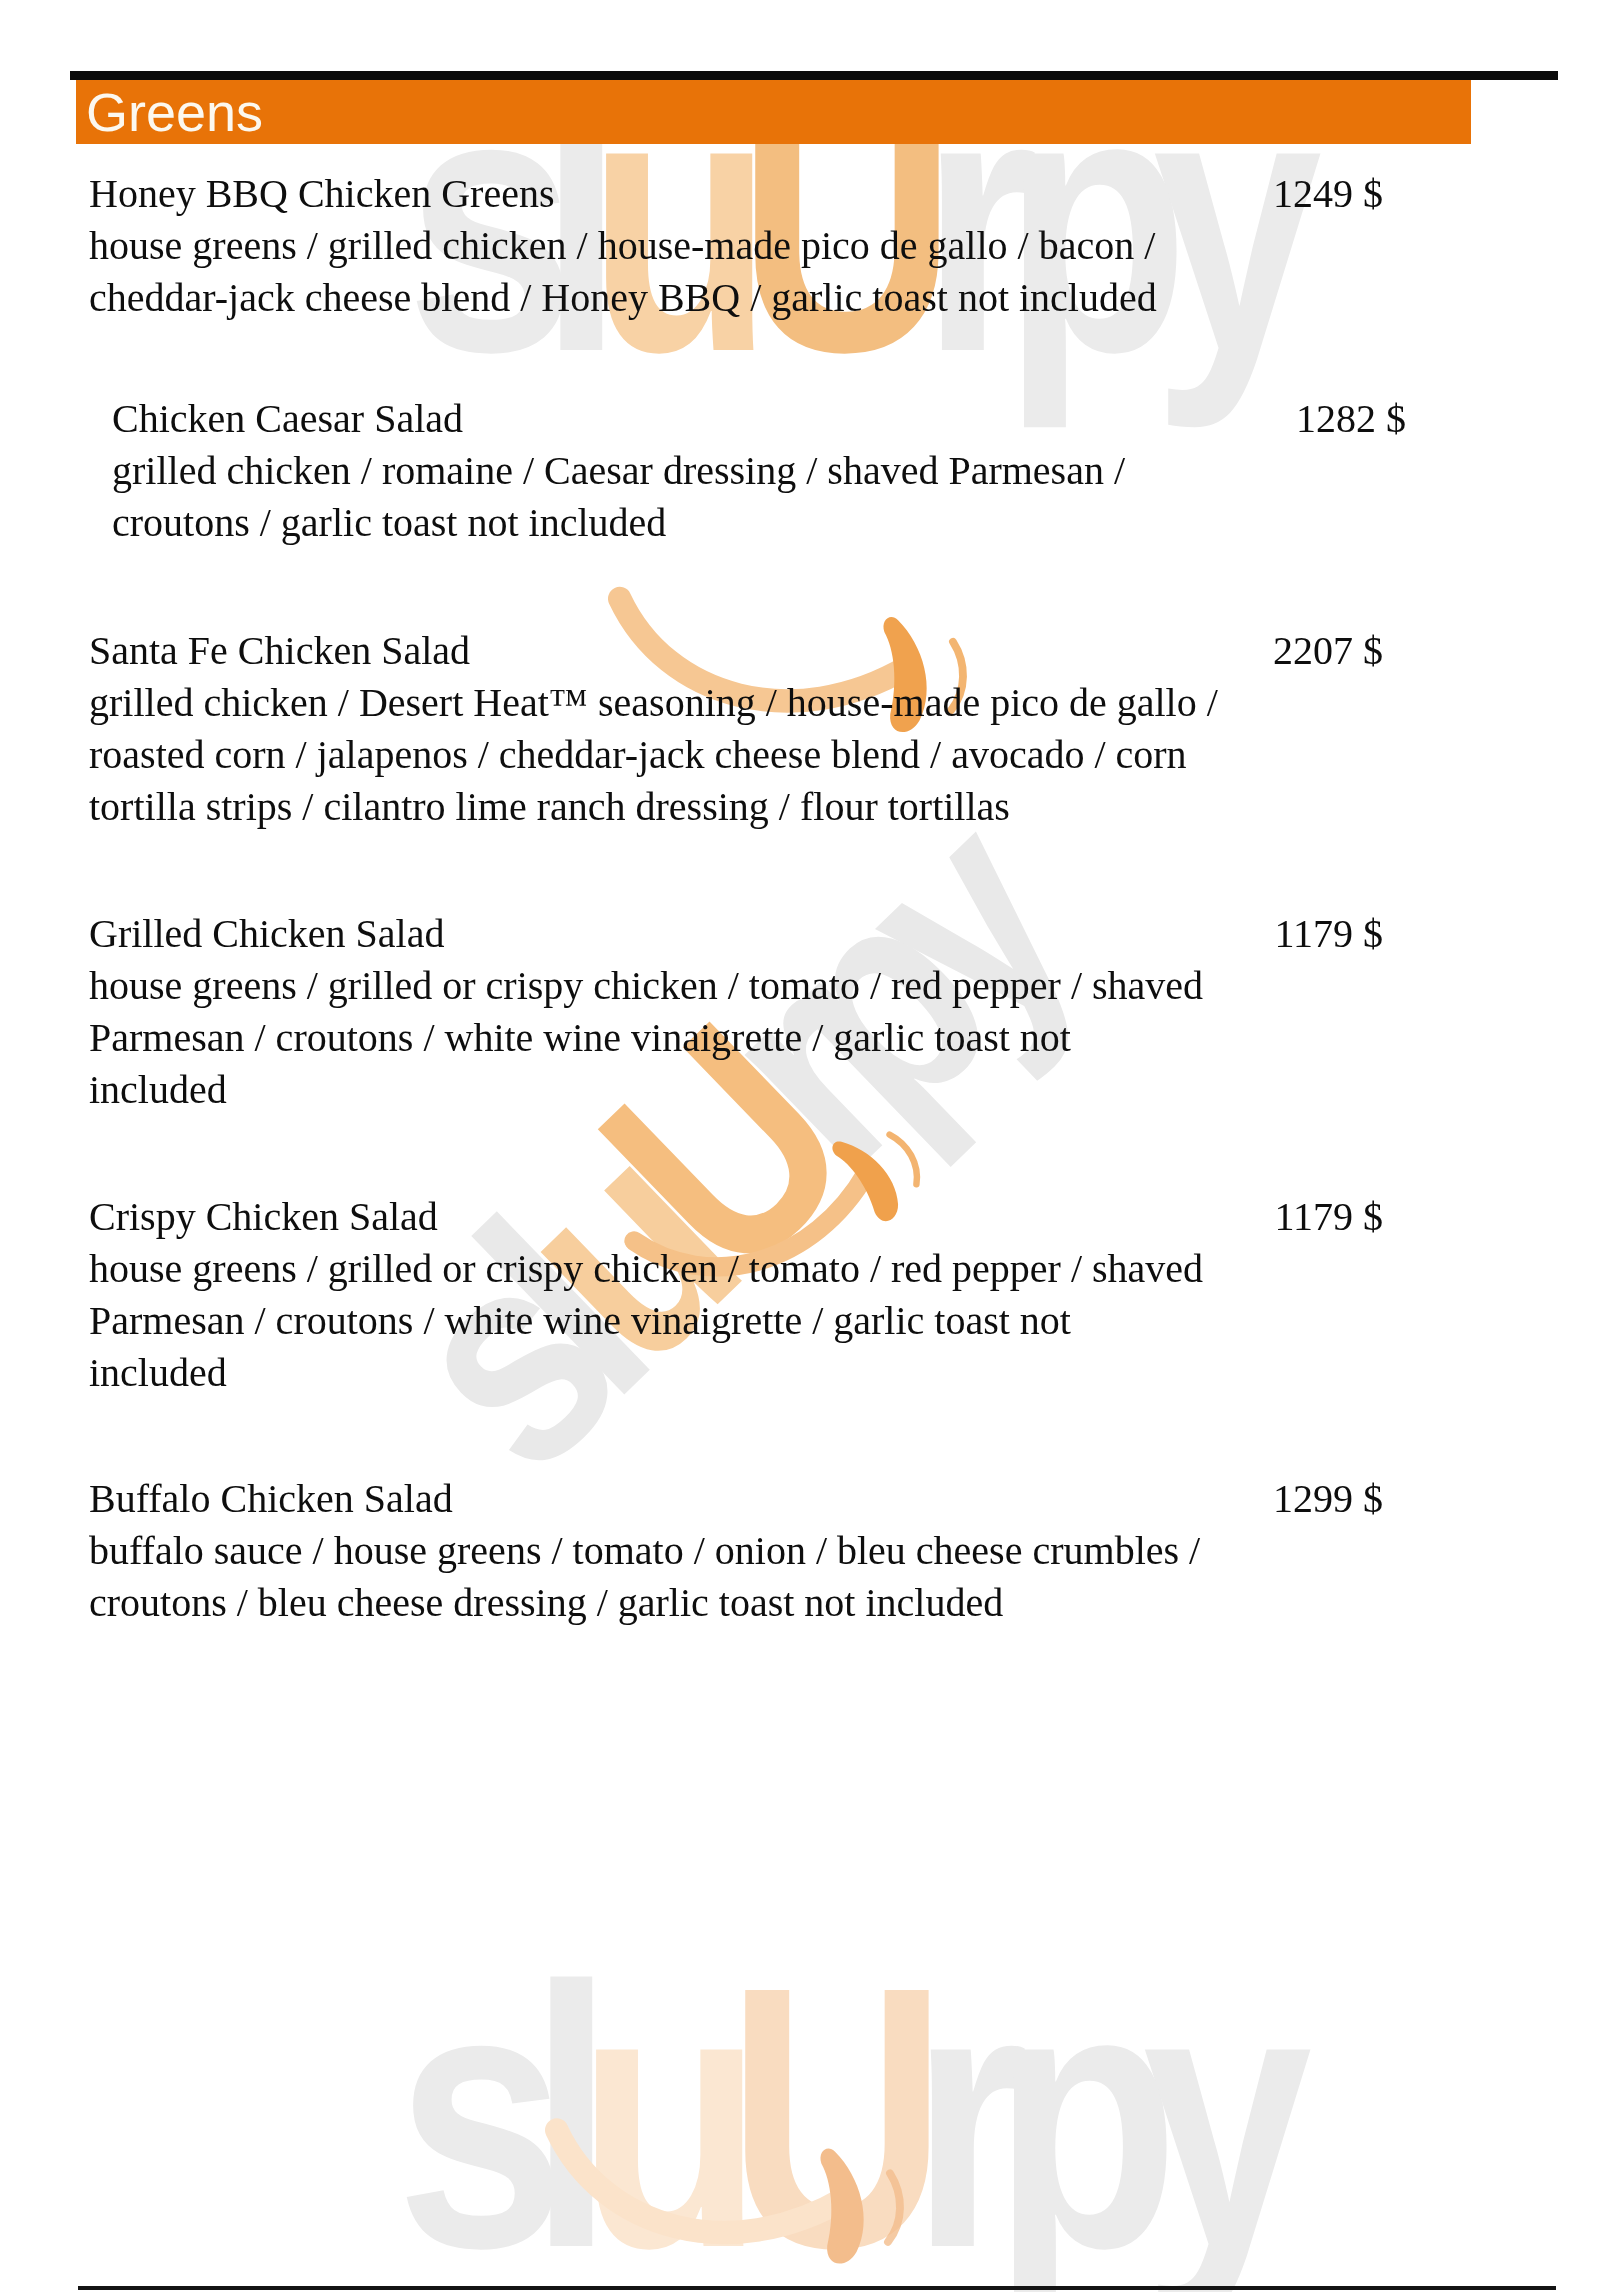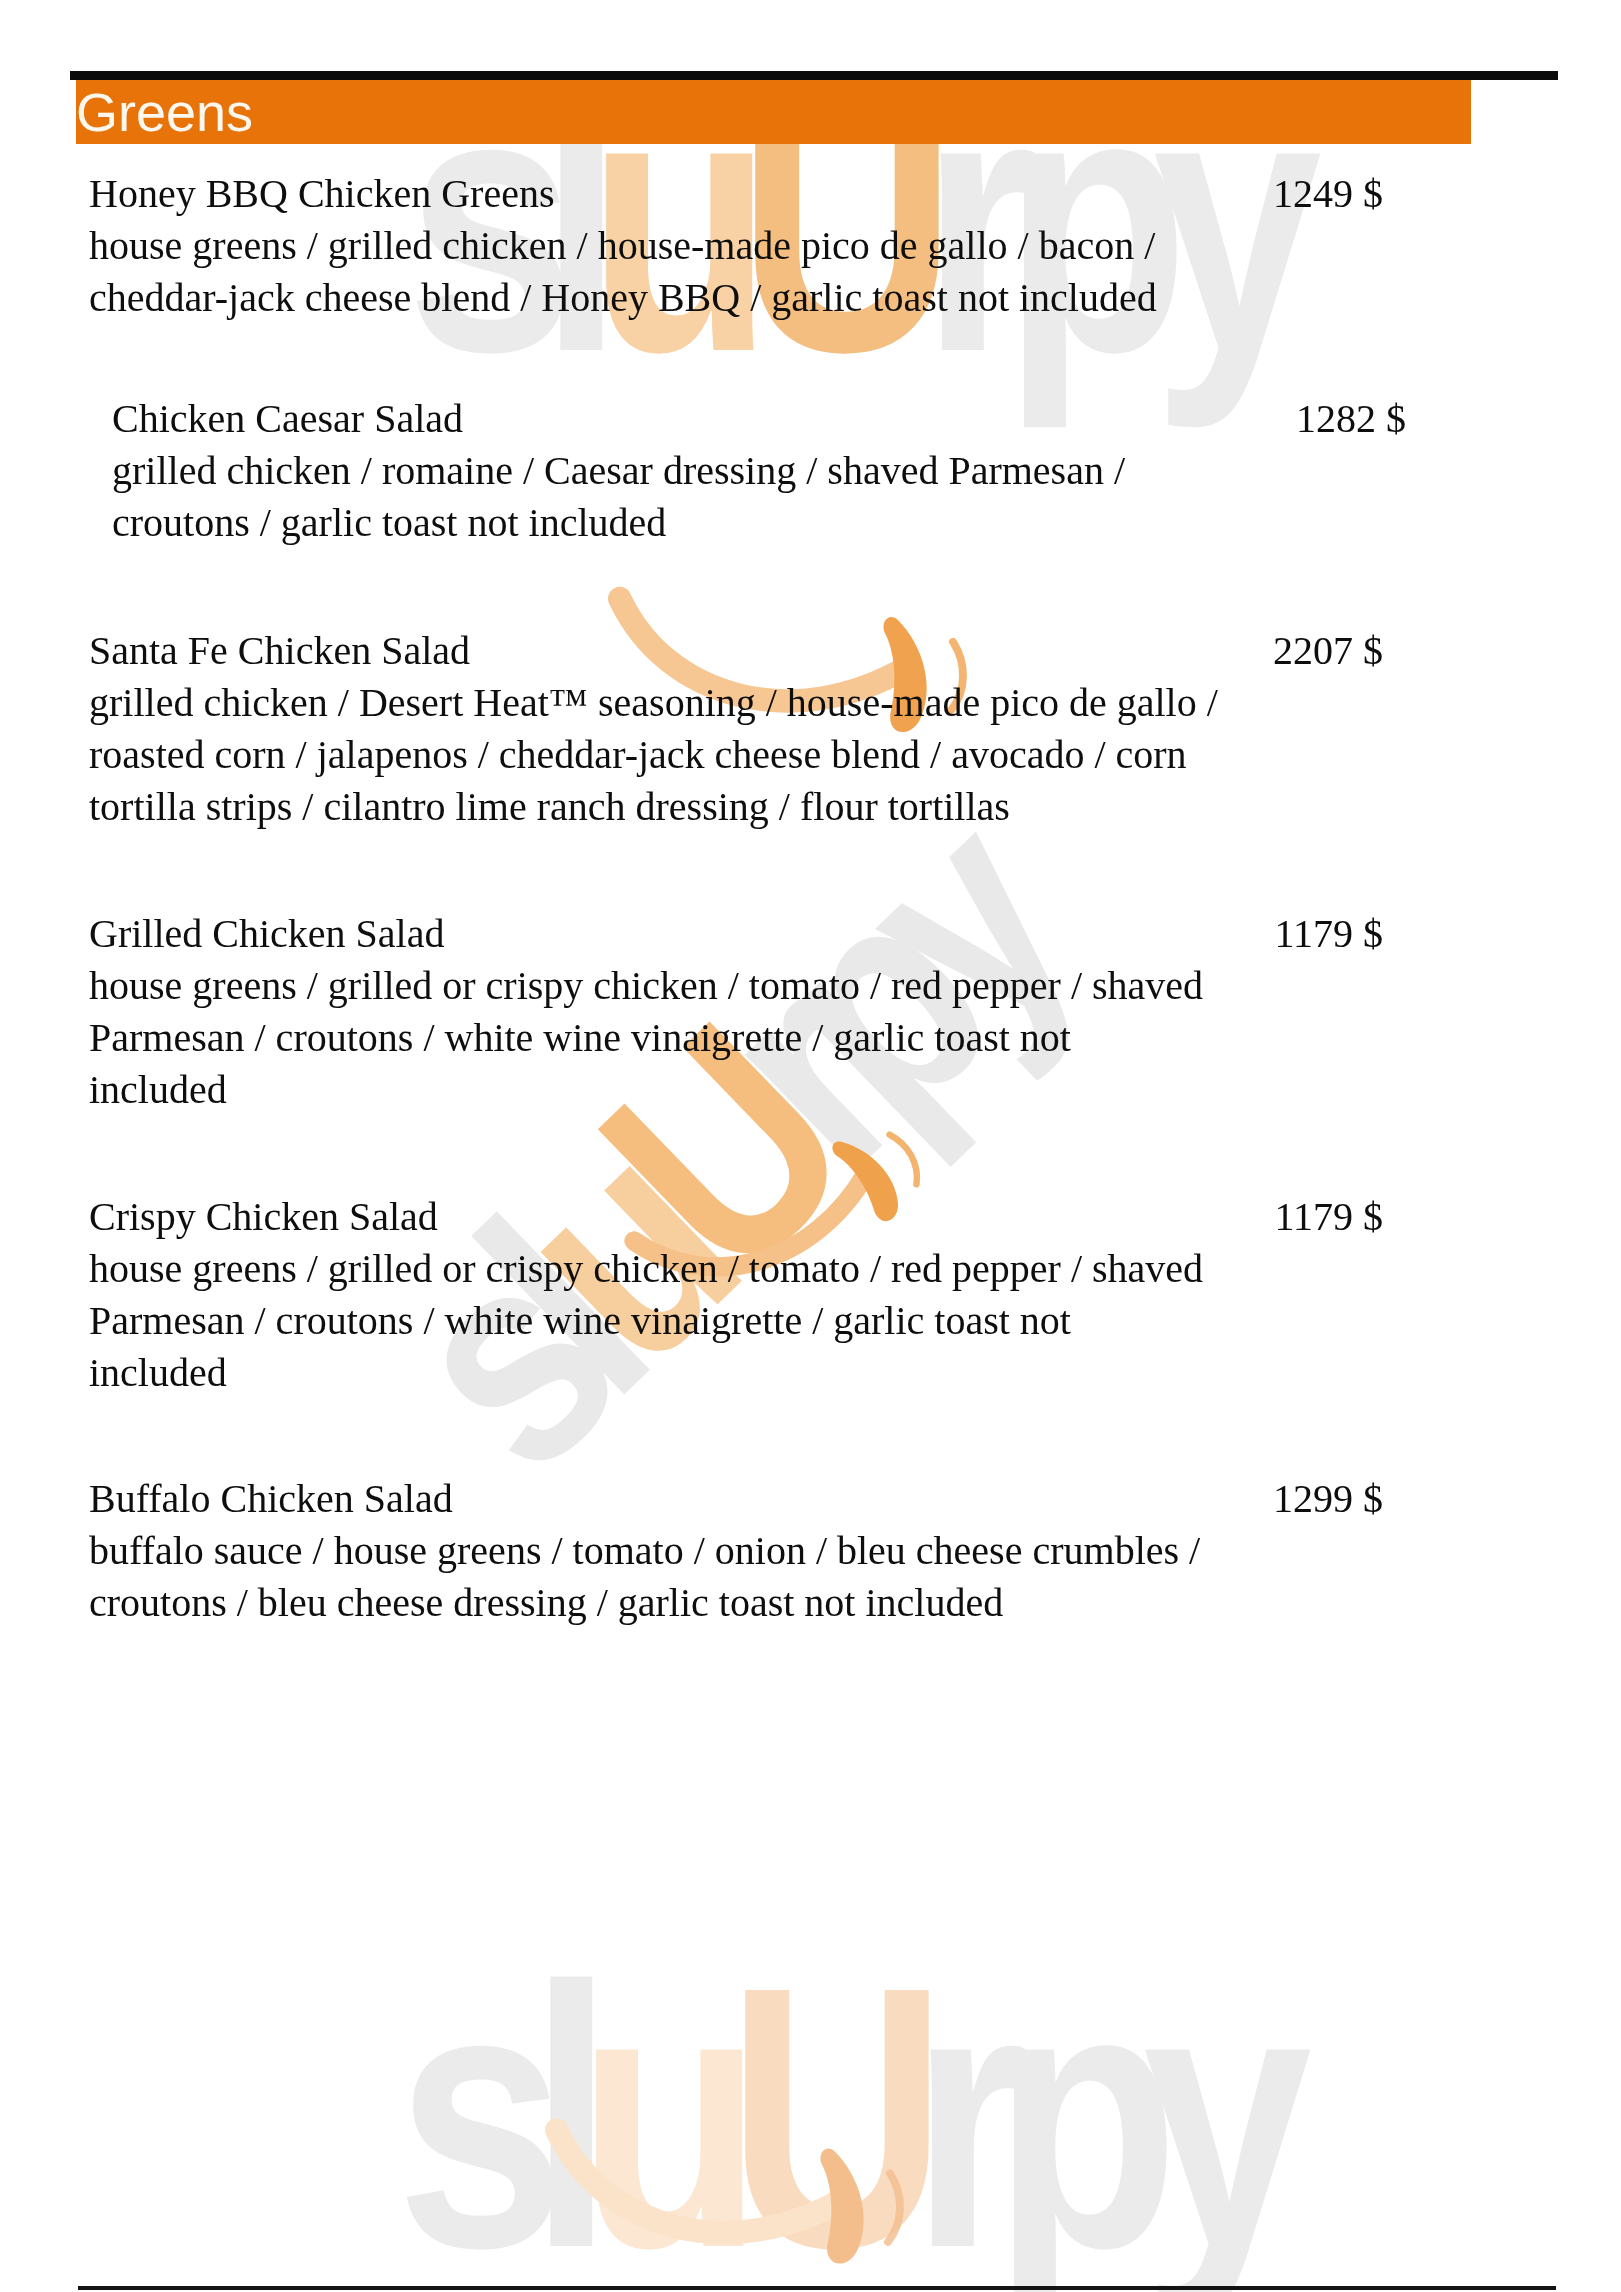--- a/index.html
+++ b/index.html
@@ -25,21 +25,21 @@
   .bot-u1{color:#FBE7D2;} .bot-u2{color:#F9DCC0;}
   .wm-smile{position:absolute; z-index:0; pointer-events:none;}
   
   .topbar{position:absolute; left:70px; top:71px; width:1488px; height:8.8px; background:#0B0B0B; z-index:2;}
   .banner{
     position:absolute; left:76px; top:80px; width:1395px; height:64px;
     background:#E87308; z-index:2; display:flex; align-items:center;
   }
   .banner .sect{
     font-family:"Liberation Sans", sans-serif; font-size:54px; color:#FCF8EF;
-    padding-left:0; line-height:1;
+    padding-left:10px; line-height:1;
   }
   .bottomline{position:absolute; left:78px; top:2286px; width:1478px; height:3.9px; background:#141414; z-index:2;}
   
   .item{position:absolute; left:89px; width:1310px; z-index:2; font-size:40px; line-height:52px;}
   .item .row{position:relative;}
   .item .price{position:absolute; right:16px; top:0;}
   .item .dline{white-space:nowrap;}
 </style>
 </head>
 <body>

